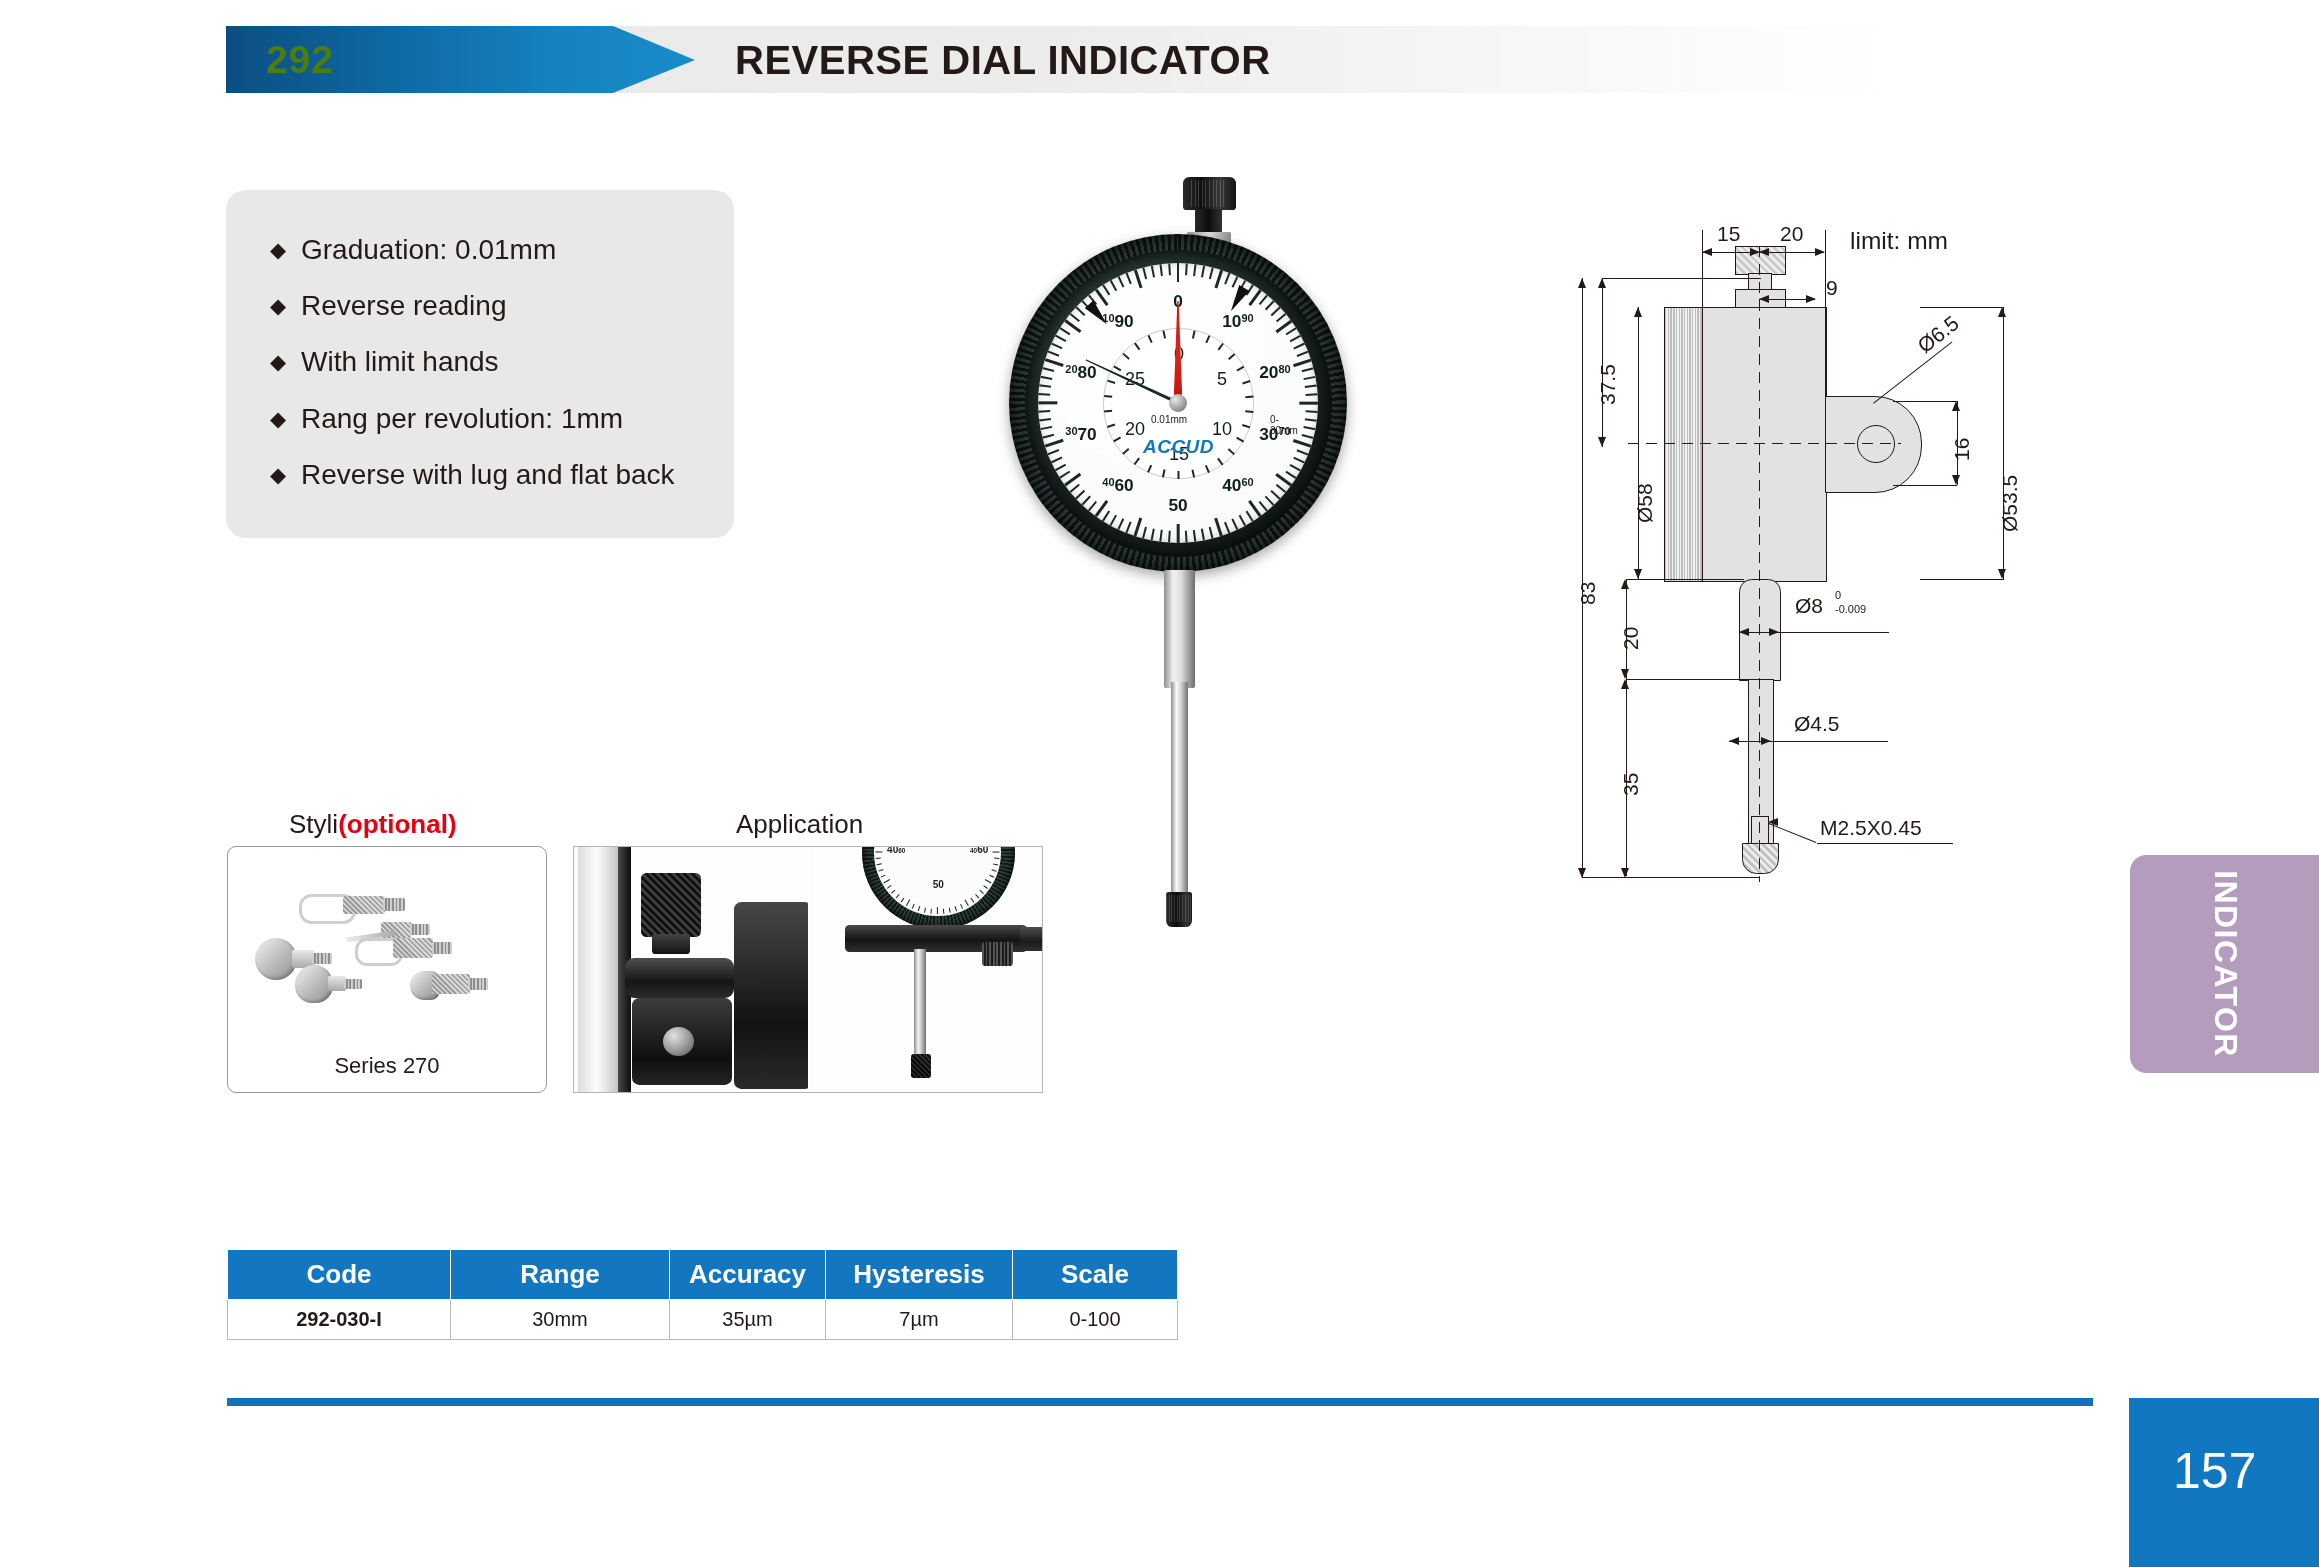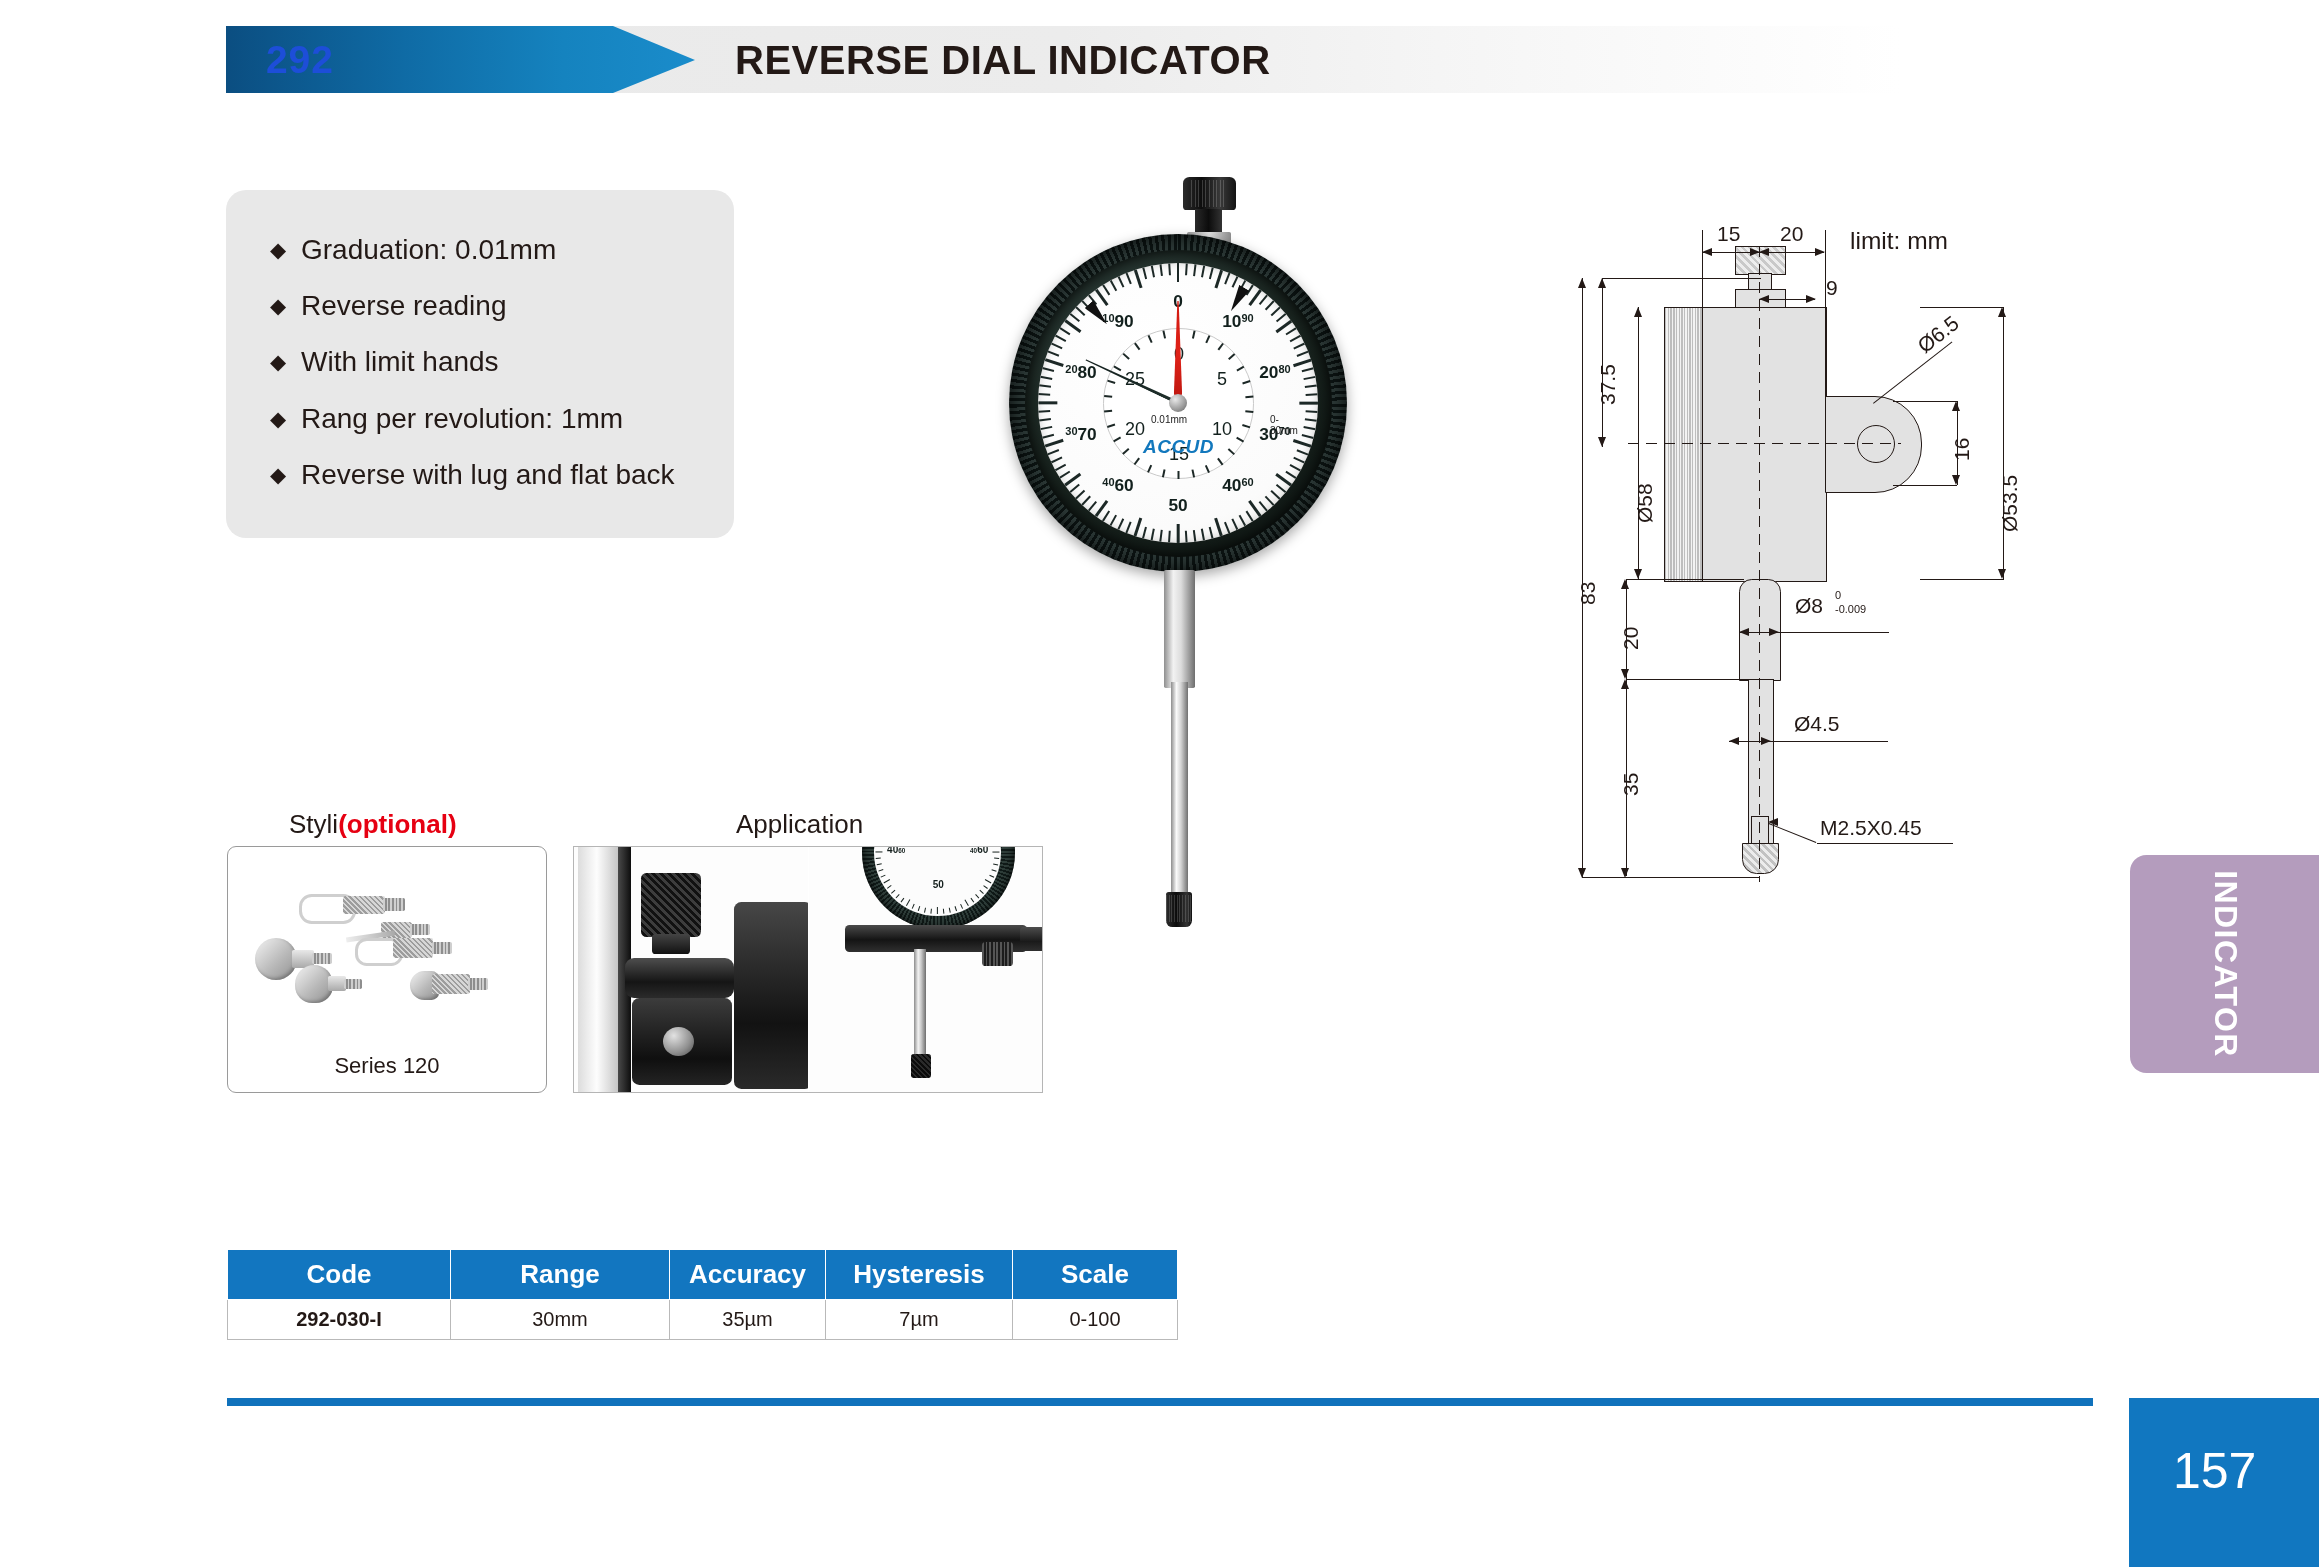--- a/index.html
+++ b/index.html
@@ -7,21 +7,21 @@
        font-family:"Liberation Sans","DejaVu Sans",sans-serif;color:#231916;}
 
   
   #header{position:absolute;left:226px;top:26px;width:2093px;height:67px;}
   #header-grey{position:absolute;left:0;top:0;width:2093px;height:67px;
      background:linear-gradient(to right,#e9e9e9 0%,#ececec 40%,#f7f7f7 62%,#ffffff 80%,#ffffff 100%);}
   #header-arrow{position:absolute;left:0;top:0;width:469px;height:67px;
      background:linear-gradient(to right,#0b4e81 0%,#0f6ba5 38%,#1583bf 72%,#1a8ccb 100%);
      clip-path:polygon(0 0,387px 0,469px 34px,387px 67px,0 67px);}
   #header-number{position:absolute;left:40px;top:0;height:67px;line-height:67px;
-     color:#1d4ed8;font-size:39px;font-weight:bold;letter-spacing:0.9px;}
+     color:#4d7c0f;font-size:39px;font-weight:bold;letter-spacing:0.9px;}
   #header-title{position:absolute;left:509px;top:0;height:67px;line-height:69px;
      font-size:40px;font-weight:bold;color:#231916;letter-spacing:0.5px;}
 
   
   #feature-box{position:absolute;left:226px;top:190px;width:508px;height:348px;
      background:#e8e8e8;border-radius:20px;}
   .feature-item{position:absolute;left:44px;font-size:28px;color:#231916;white-space:nowrap;}
   .feature-item .bullet{display:inline-block;width:31px;font-size:21px;vertical-align:1.8px;}
 
   
@@ -530,21 +530,21 @@
 
   <div class="sty" style="left:127px;top:91px;width:42px;height:22px;border:3.6px solid #cfcfcf;
        border-radius:11.8px;background:transparent;"></div>
   <div class="sty sty-knurl" style="left:165px;top:91px;width:40px;height:20px;"></div>
   <div class="sty sty-thread" style="left:204px;top:95px;width:20px;height:11.8px;"></div>
 
   <div class="sty sty-disc" style="left:182px;top:124px;width:29px;height:29px;border-radius:50% 7.3px 7.3px 50%;"></div>
   <div class="sty sty-knurl" style="left:204px;top:127px;width:38px;height:20px;"></div>
   <div class="sty sty-thread" style="left:240px;top:131px;width:20px;height:11.8px;"></div>
 
-  <div id="styli-caption">Series 120</div>
+  <div id="styli-caption">Series 270</div>
 </div>
 
 <div id="app-title">Application</div>
 <div id="app-box">
   <div class="app-photo">
     <div id="ap-plate"></div>
     <div id="ap-plate2"></div>
     <div id="ap-block"></div>
     <div id="ap-arm"></div>
     <div id="ap-barrel"></div>

